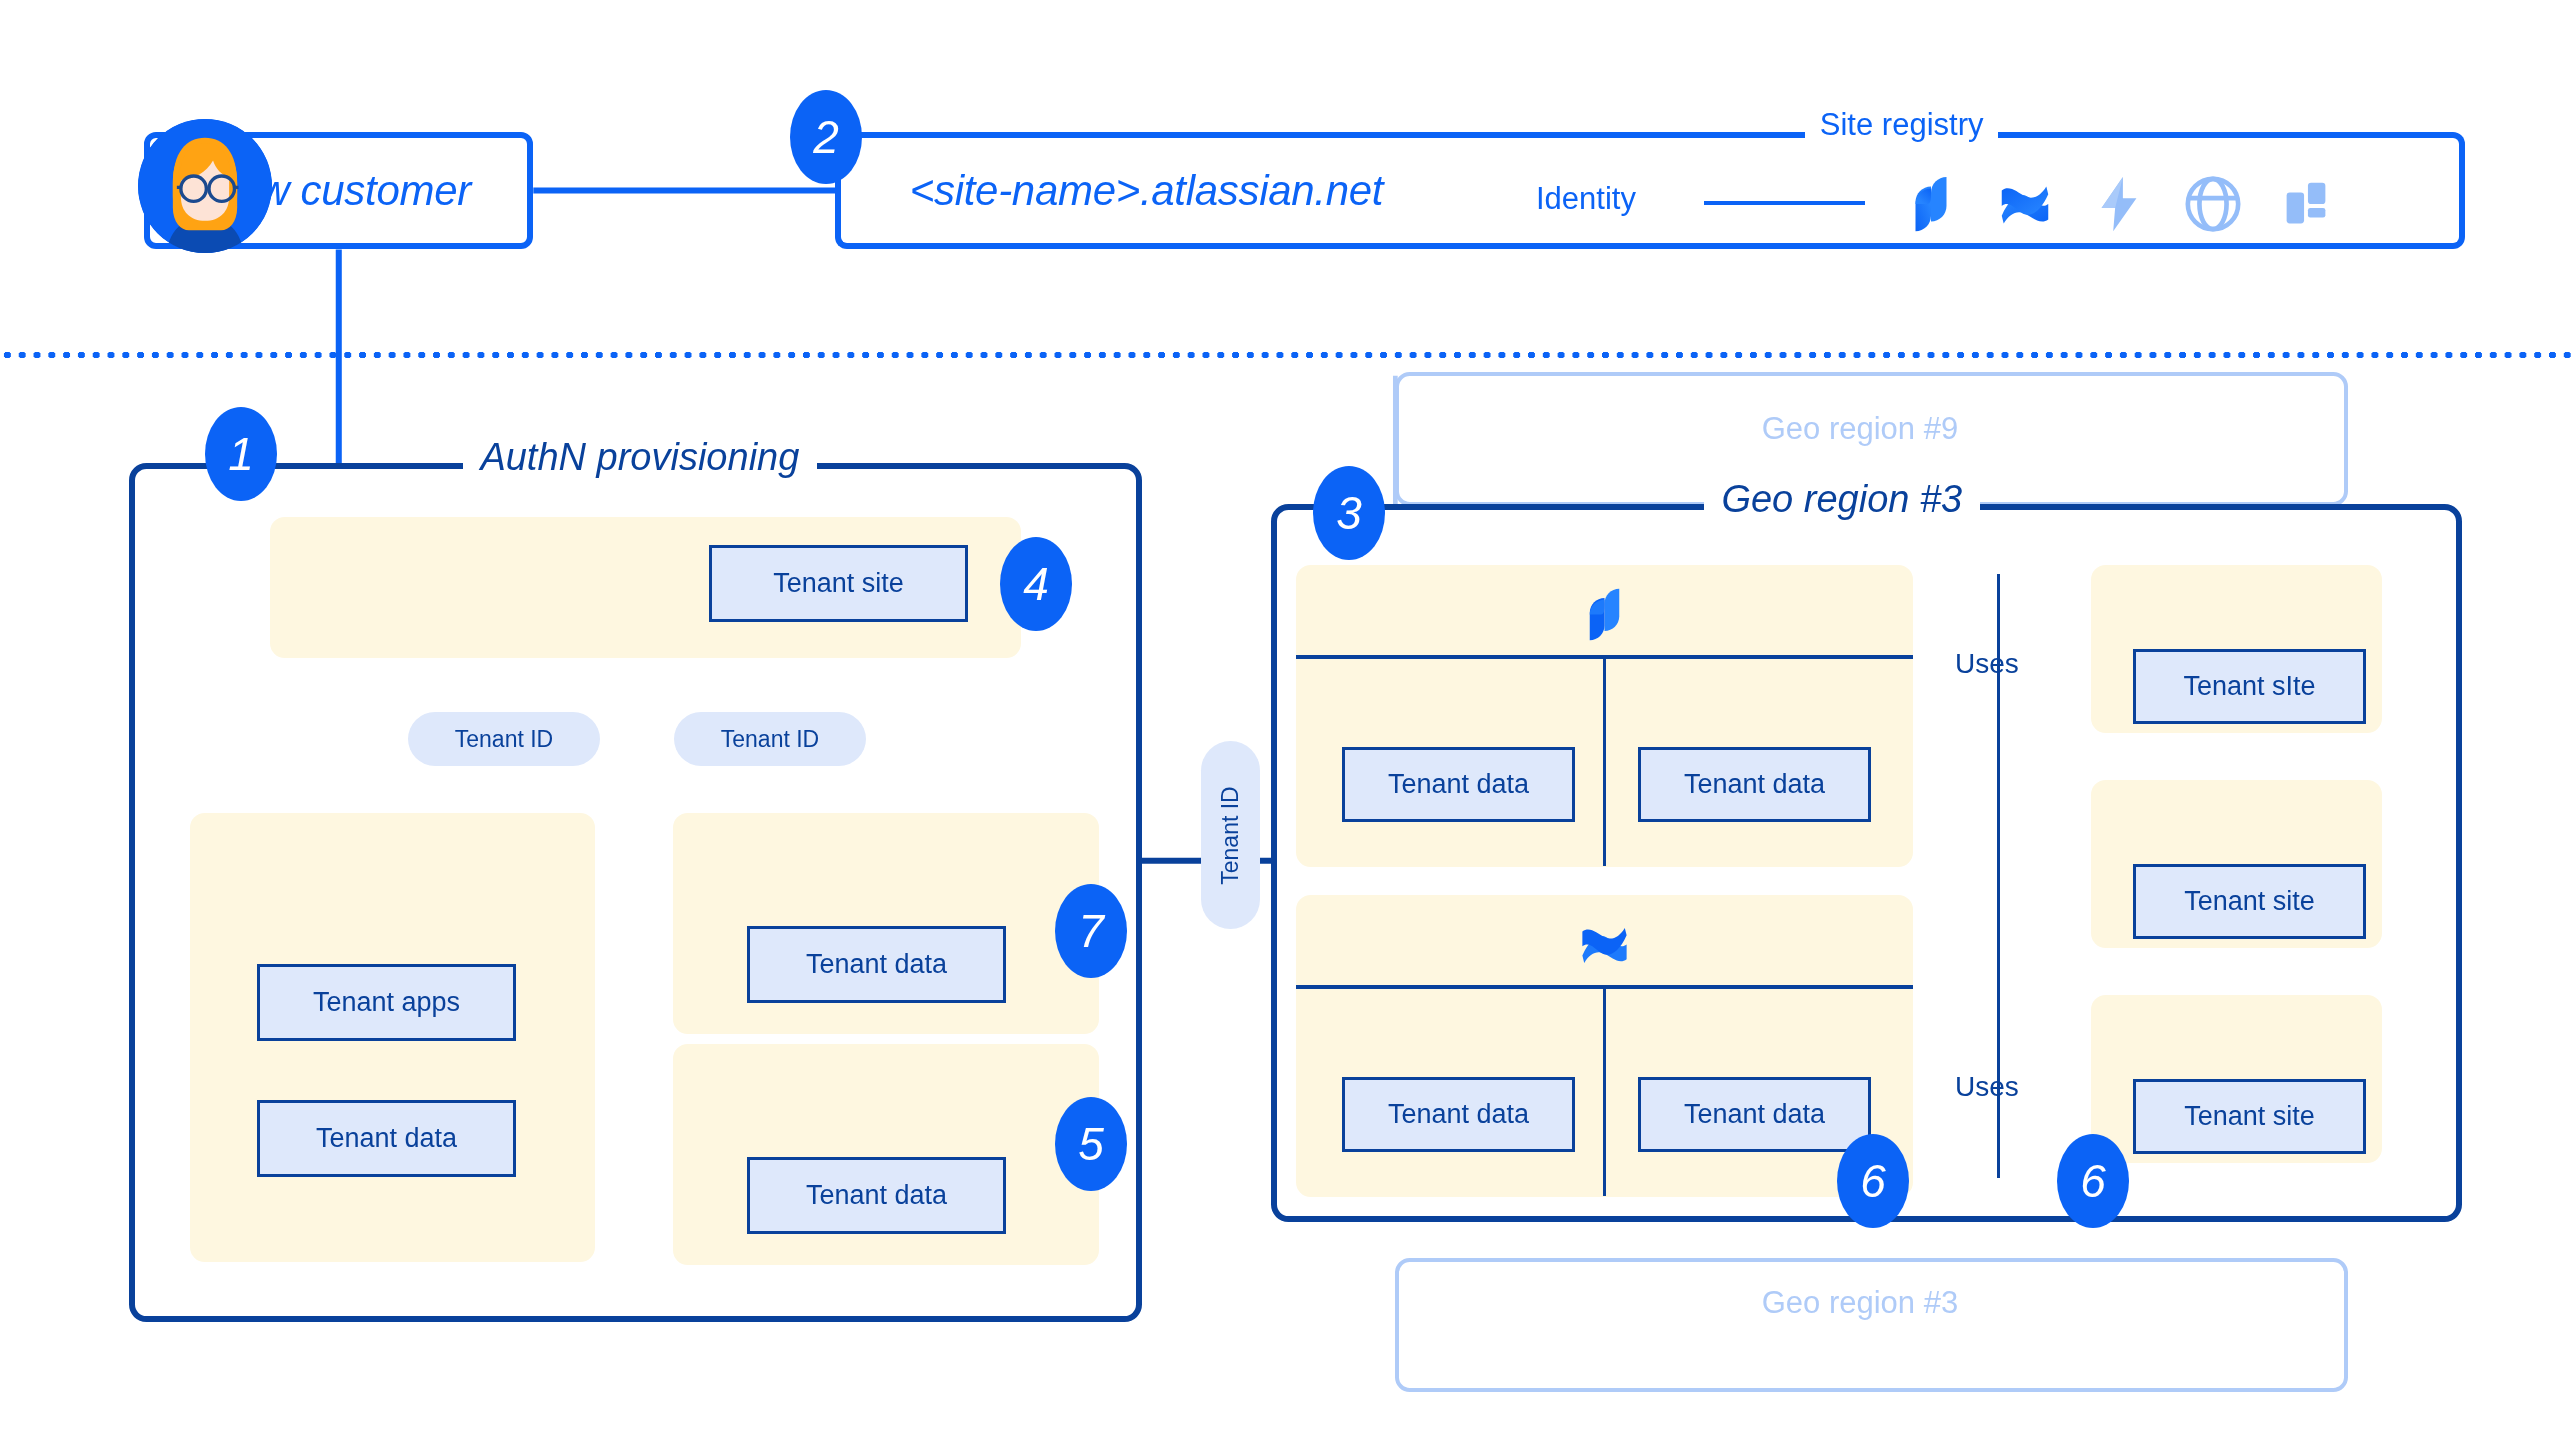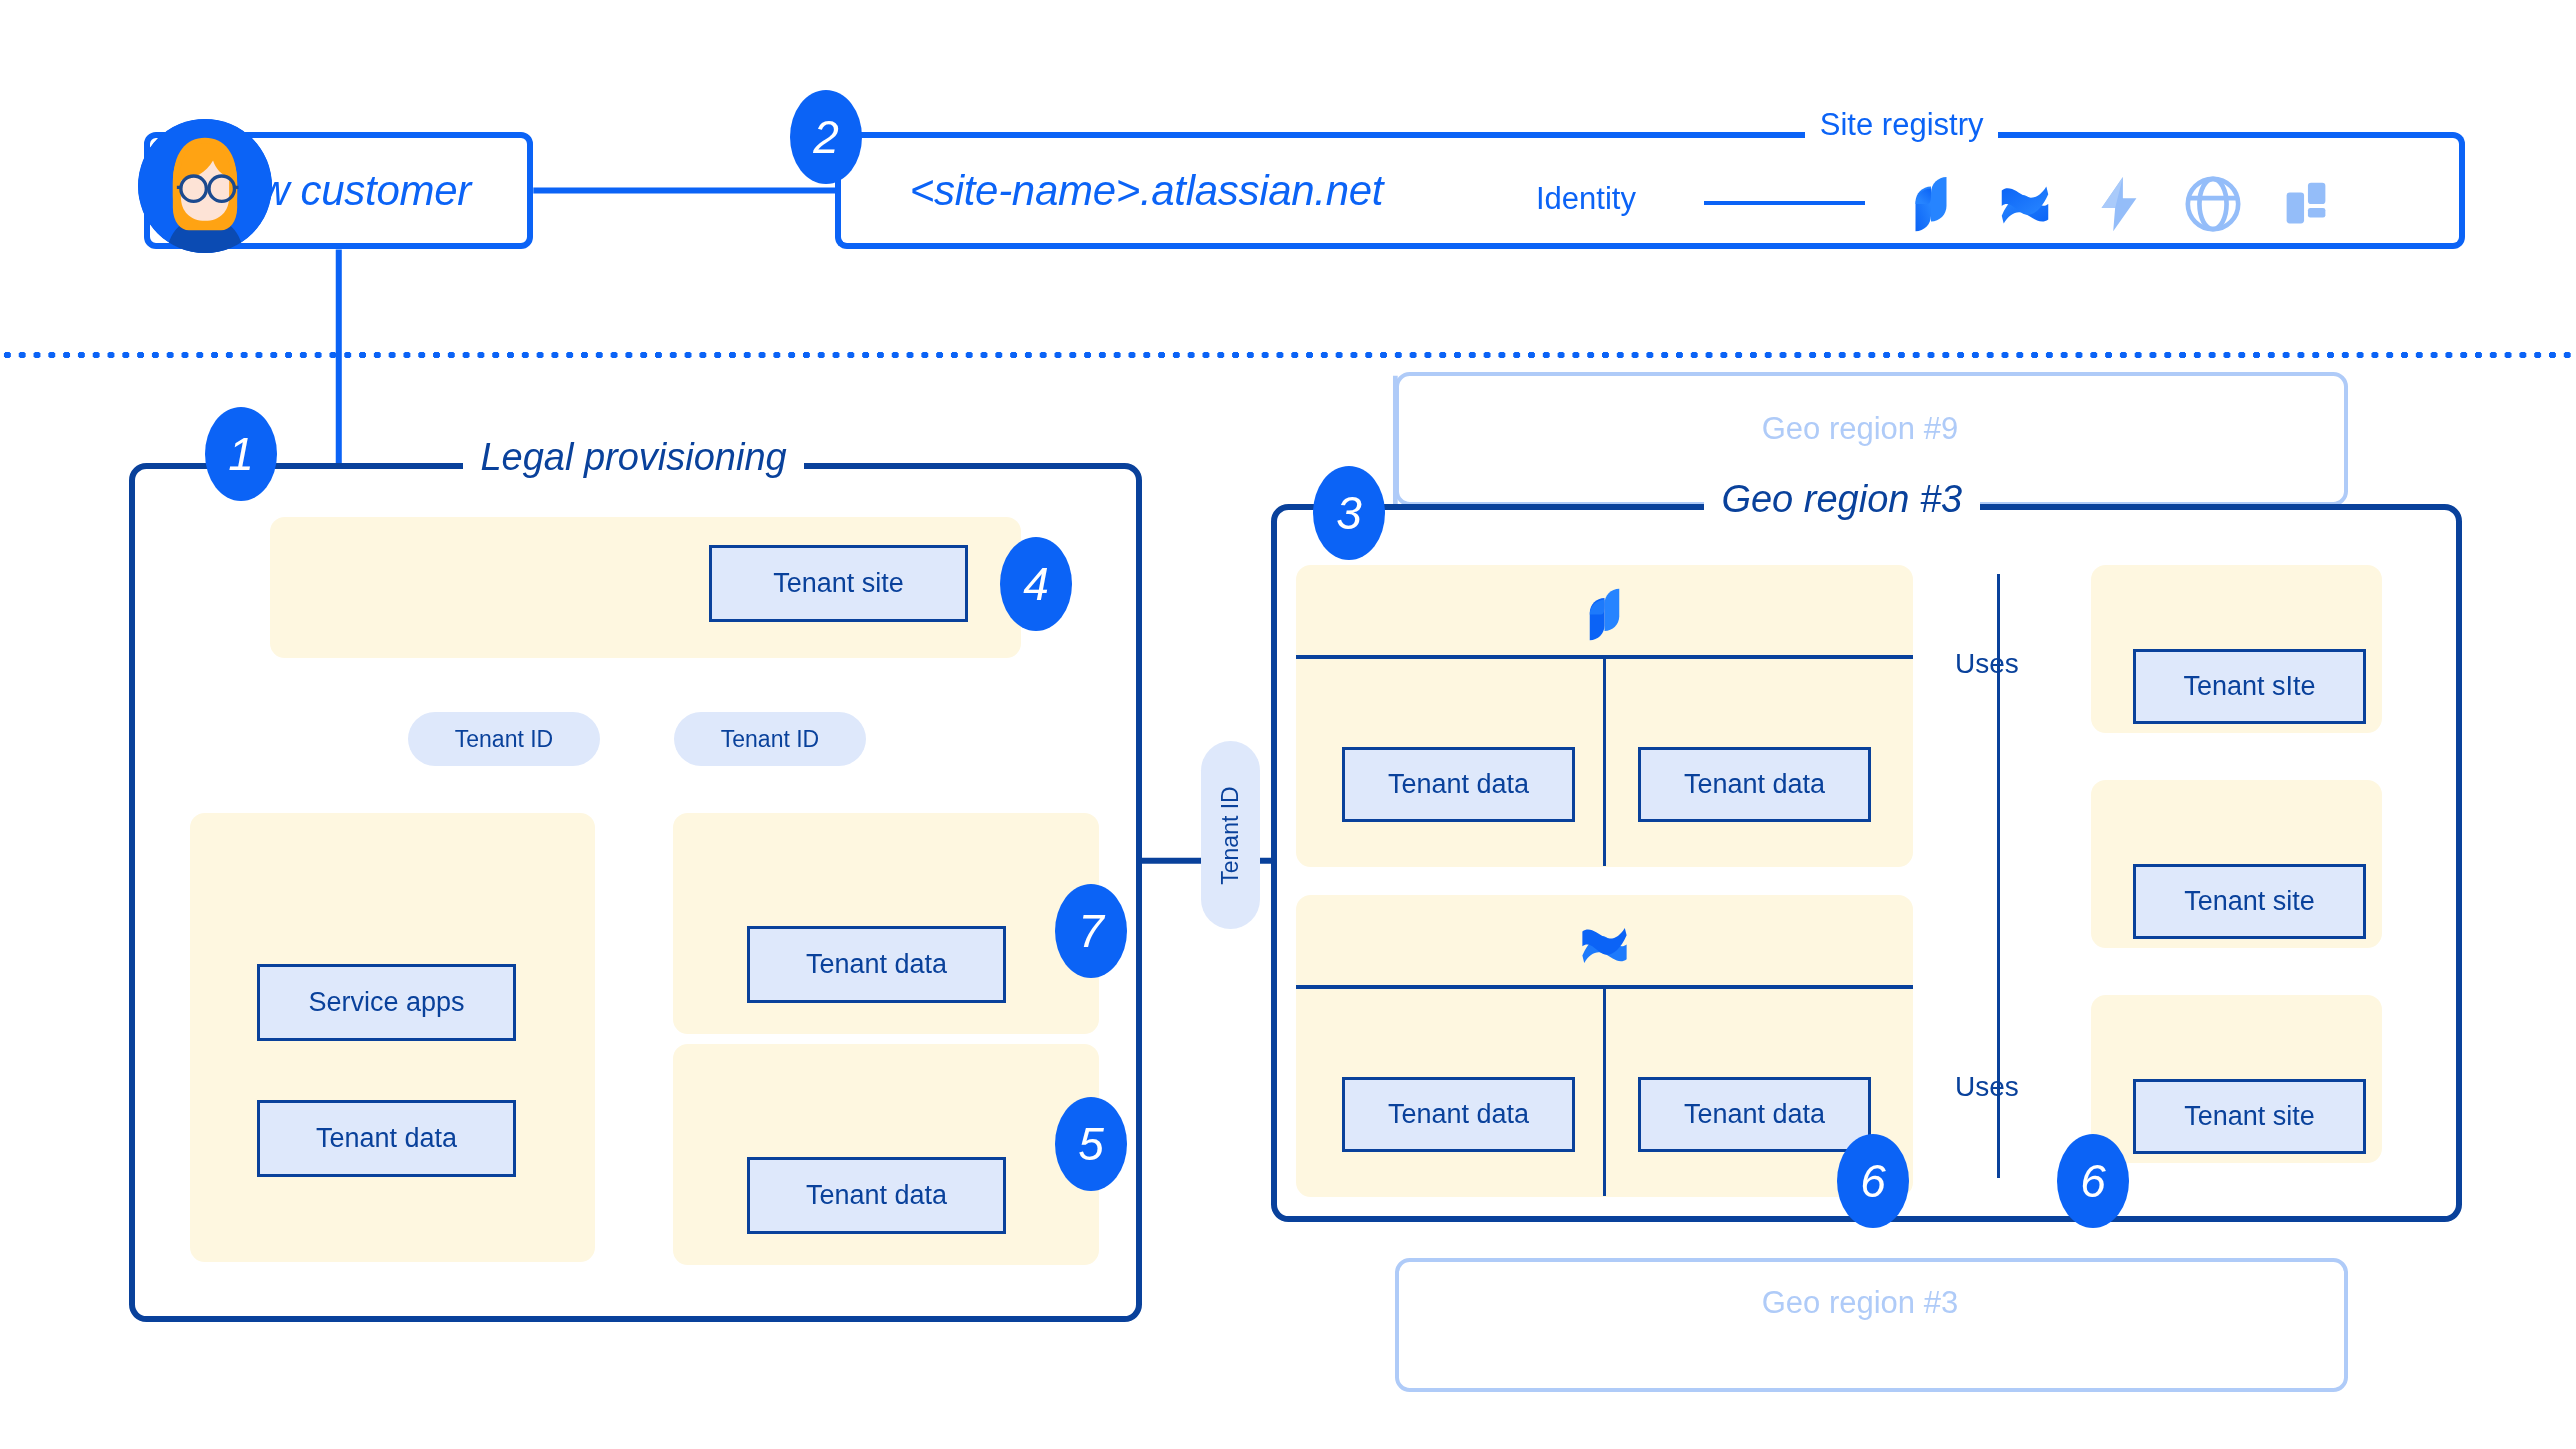--- a/index.html
+++ b/index.html
@@ -269,32 +269,32 @@
 
 <div class="abs prod-icon" style="left:2275px;">
   <svg viewBox="0 0 32 32" xmlns="http://www.w3.org/2000/svg">
     <rect x="6" y="10" width="9" height="16" rx="1.6" fill="#94BDF9"></rect>
     <rect x="17" y="5" width="9" height="11" rx="1.6" fill="#94BDF9"></rect>
     <rect x="17" y="18" width="9" height="5" rx="1.2" fill="#94BDF9"></rect>
   </svg>
 </div>
 
 <div class="abs" id="provisioning-panel"></div>
-<div class="abs" id="provisioning-title">Legal provisioning</div>
+<div class="abs" id="provisioning-title">AuthN provisioning</div>
 
 <div class="abs cream-card" style="left:270px;top:517px;width:751px;height:141px;"></div>
 <div class="abs card-title" style="left:322px;top:570px;">Operational registry</div>
 <div class="abs blue-box" style="left:709px;top:545px;width:259px;height:77px;">Tenant site</div>
 
 <div class="abs pill" style="left:408px;top:712px;width:192px;height:54px;">Tenant ID</div>
 <div class="abs pill" style="left:674px;top:712px;width:192px;height:54px;">Tenant ID</div>
 
 <div class="abs cream-card" style="left:190px;top:813px;width:405px;height:449px;"></div>
 <div class="abs card-title" style="left:216px;top:847px;">Commerce / Marketplace</div>
-<div class="abs blue-box" style="left:257px;top:964px;width:259px;height:77px;">Service apps</div>
+<div class="abs blue-box" style="left:257px;top:964px;width:259px;height:77px;">Tenant apps</div>
 <div class="abs blue-box" style="left:257px;top:1100px;width:259px;height:77px;">Tenant data</div>
 
 <div class="abs cream-card" style="left:673px;top:813px;width:426px;height:221px;"></div>
 <div class="abs card-title" style="left:712px;top:847px;">Billing, Licensing, &amp; Legal</div>
 <div class="abs blue-box" style="left:747px;top:926px;width:259px;height:77px;">Tenant data</div>
 
 <div class="abs cream-card" style="left:673px;top:1044px;width:426px;height:221px;"></div>
 <div class="abs card-title" style="left:706px;top:1078px;">Identity / AuthN / Domain</div>
 <div class="abs blue-box" style="left:747px;top:1157px;width:259px;height:77px;">Tenant data</div>
 

